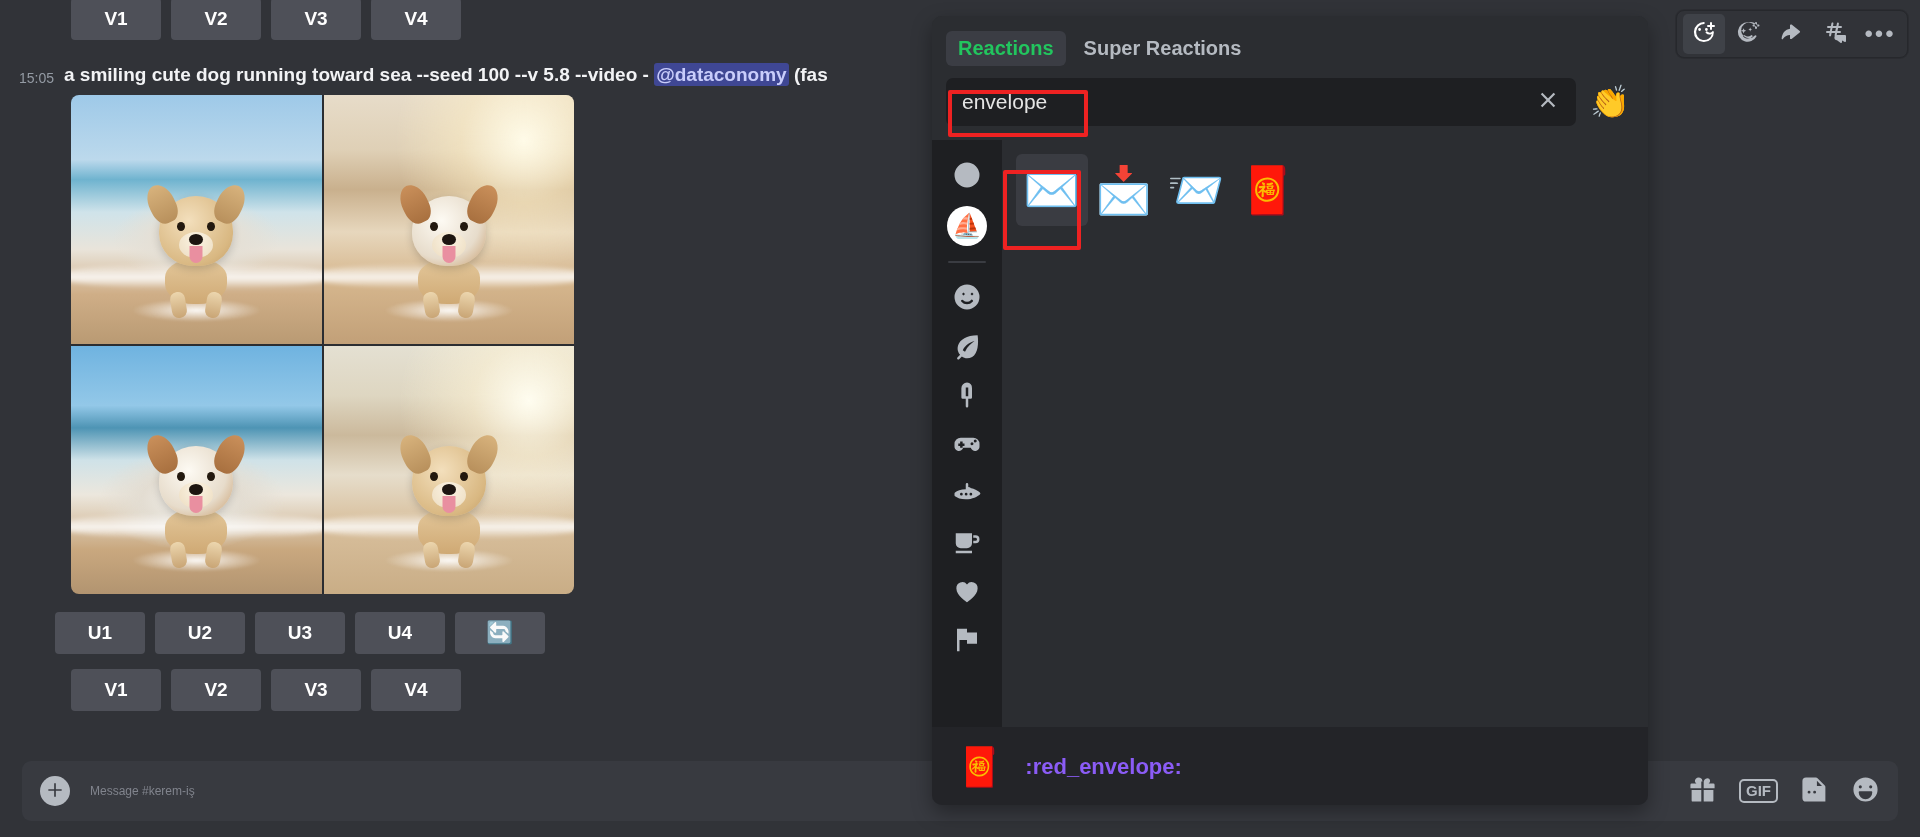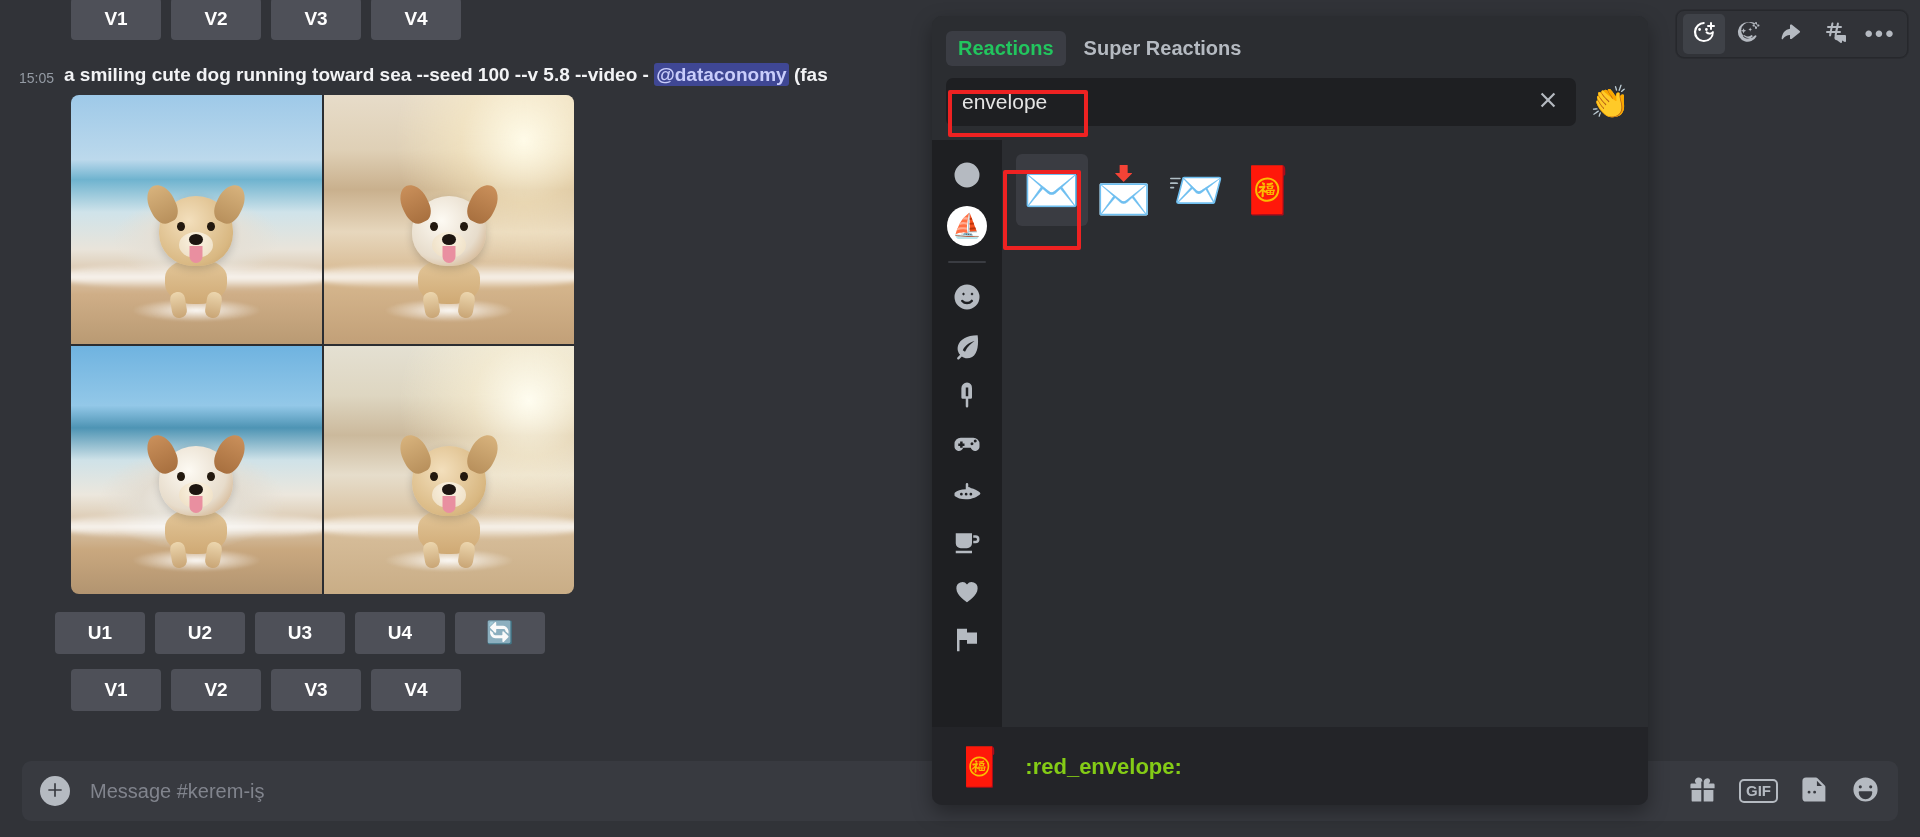--- a/index.html
+++ b/index.html
@@ -175,21 +175,21 @@
   .plus-btn {
     width: 30px; height: 30px; border-radius: 50%;
     background: #b5bac1; color: #383a40;
     display: flex; align-items: center; justify-content: center;
     font-size: 26px; line-height: 1; font-weight: 400; cursor: pointer;
     flex: 0 0 auto;
   }
   .plus-btn svg { width: 20px; height: 20px; fill: #383a40; }
   .msg-input {
     flex: 1; margin-left: 20px; background: transparent; border: none; outline: none;
-    color: #dbdee1; font-size: 20px;
+    color: #dbdee1; font-size: 12px;
     font-family: "Liberation Sans", sans-serif;
   }
   .msg-input::placeholder { color: #81848d; }
   .input-icons { display: flex; align-items: center; gap: 22px; flex: 0 0 auto; }
   .input-icons .ic { color: #b5bac1; cursor: pointer; display: flex; }
   .input-icons .ic svg { width: 29px; height: 29px; fill: currentColor; }
   .gif-badge {
     color: #b5bac1; border: 2.5px solid #b5bac1; border-radius: 5px;
     font-size: 15px; font-weight: 700; padding: 2px 5px; line-height: 1.05;
     font-family: "Liberation Sans", sans-serif; cursor: pointer;
@@ -271,21 +271,21 @@
   }
   .emoji-cell.selected { background: #3a3c42; }
 
   .picker-footer {
     height: 78px; flex: 0 0 auto; background: #232428;
     border-top: 1px solid #232428;
     display: flex; align-items: center; padding: 0 24px; gap: 22px;
   }
   .footer-emoji { font-size: 38px; line-height: 1; }
   .footer-name {
-    color: #84cc16; font-size: 22px; font-weight: 700;
+    color: #8b5cf6; font-size: 22px; font-weight: 700;
     font-family: "Liberation Sans", sans-serif;
   }
 </style>
 </head>
 <body>
 
 <div id="root">
 
   <div class="chat">
 

